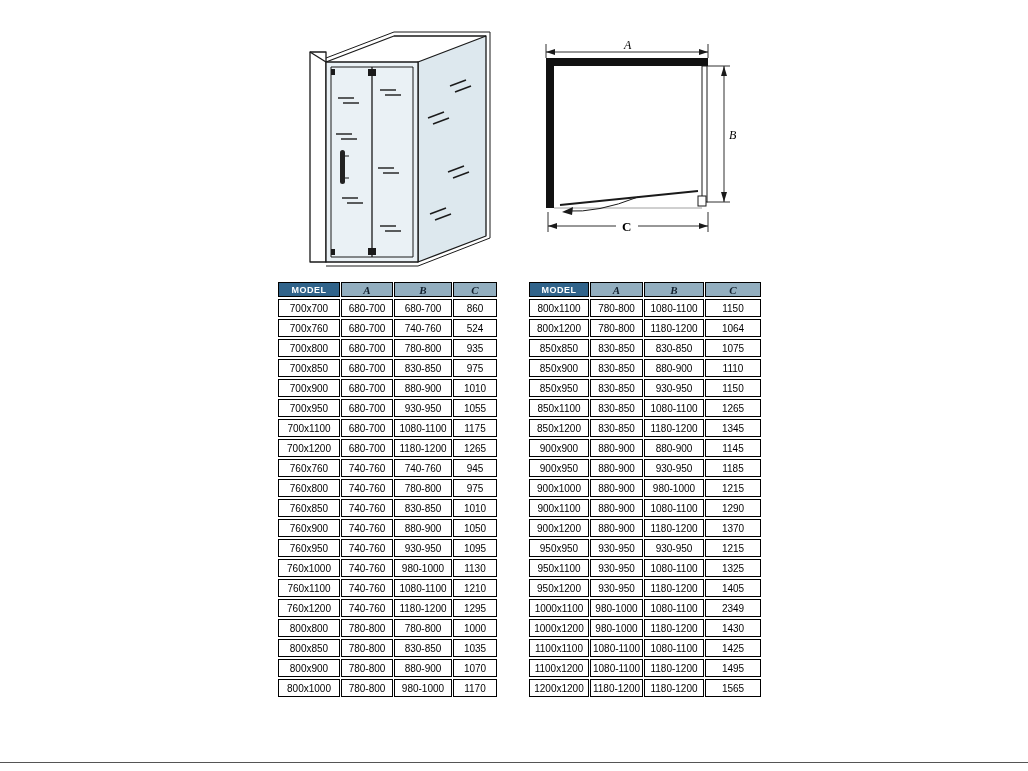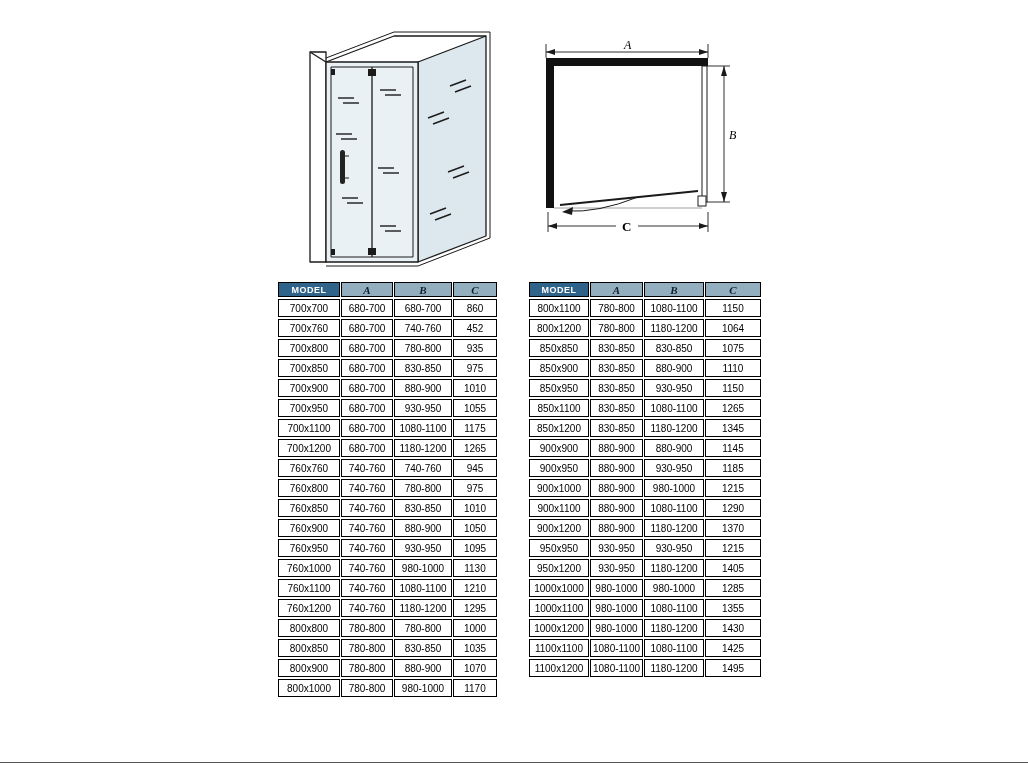--- a/index.html
+++ b/index.html
@@ -203,21 +203,21 @@
         <tr>
           <td>700x700</td>
           <td>680-700</td>
           <td>680-700</td>
           <td>860</td>
         </tr>
         <tr>
           <td>700x760</td>
           <td>680-700</td>
           <td>740-760</td>
-          <td>452</td>
+          <td>524</td>
         </tr>
         <tr>
           <td>700x800</td>
           <td>680-700</td>
           <td>780-800</td>
           <td>935</td>
         </tr>
         <tr>
           <td>700x850</td>
           <td>680-700</td>
@@ -411,52 +411,58 @@
           <td>1180-1200</td>
           <td>1370</td>
         </tr>
         <tr>
           <td>950x950</td>
           <td>930-950</td>
           <td>930-950</td>
           <td>1215</td>
         </tr>
         <tr>
+          <td>950x1100</td>
+          <td>930-950</td>
+          <td>1080-1100</td>
+          <td>1325</td>
+        </tr>
+        <tr>
           <td>950x1200</td>
           <td>930-950</td>
           <td>1180-1200</td>
           <td>1405</td>
-        </tr>
-        <tr>
-          <td>1000x1000</td>
-          <td>980-1000</td>
-          <td>980-1000</td>
-          <td>1285</td>
         </tr>
         <tr>
           <td>1000x1100</td>
           <td>980-1000</td>
           <td>1080-1100</td>
-          <td>1355</td>
+          <td>2349</td>
         </tr>
         <tr>
           <td>1000x1200</td>
           <td>980-1000</td>
           <td>1180-1200</td>
           <td>1430</td>
         </tr>
         <tr>
           <td>1100x1100</td>
           <td>1080-1100</td>
           <td>1080-1100</td>
           <td>1425</td>
         </tr>
         <tr>
           <td>1100x1200</td>
           <td>1080-1100</td>
           <td>1180-1200</td>
           <td>1495</td>
         </tr>
+        <tr>
+          <td>1200x1200</td>
+          <td>1180-1200</td>
+          <td>1180-1200</td>
+          <td>1565</td>
+        </tr>
       </tbody>
     </table>
 
   <div id="bottom-rule"></div>
 </div>
 
 </body></html>

